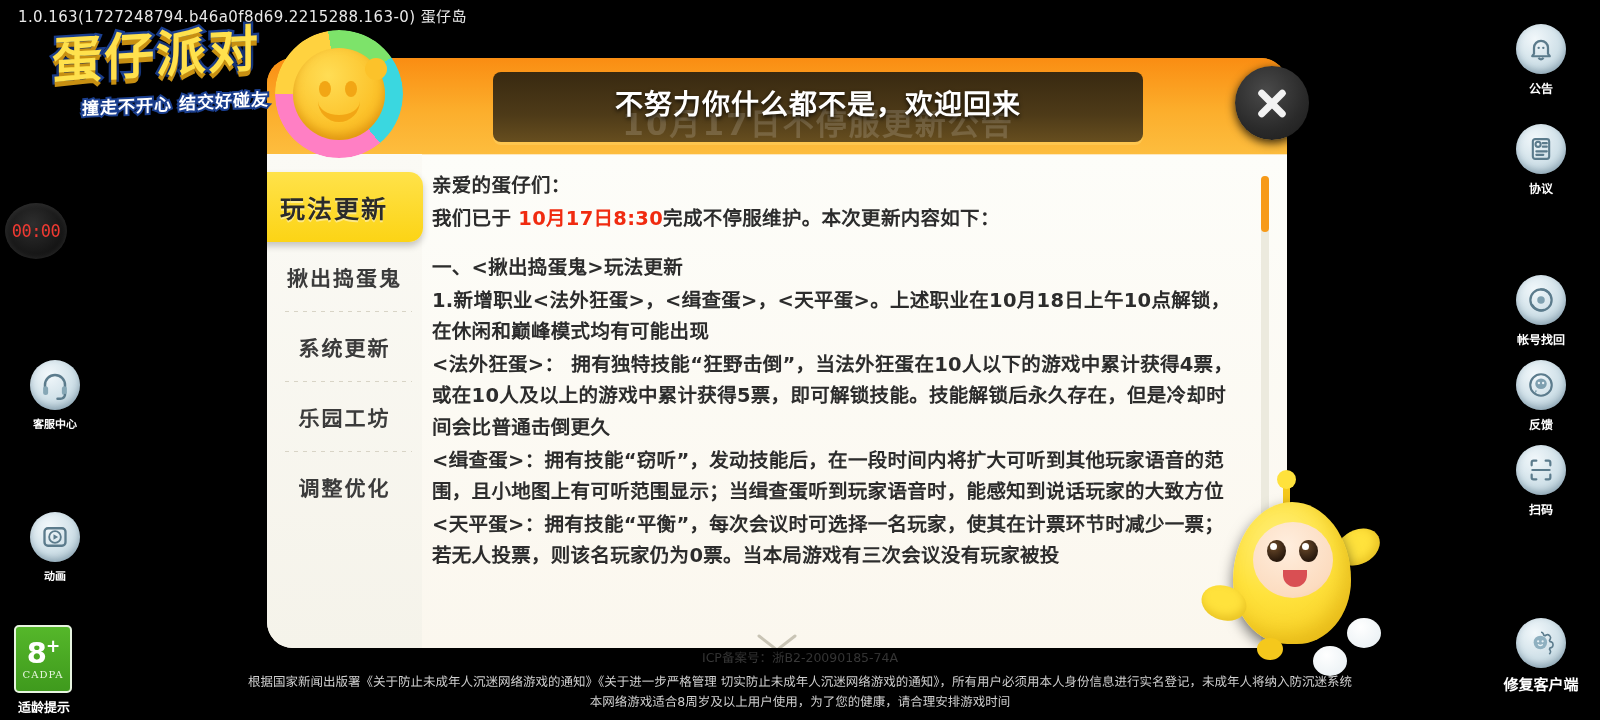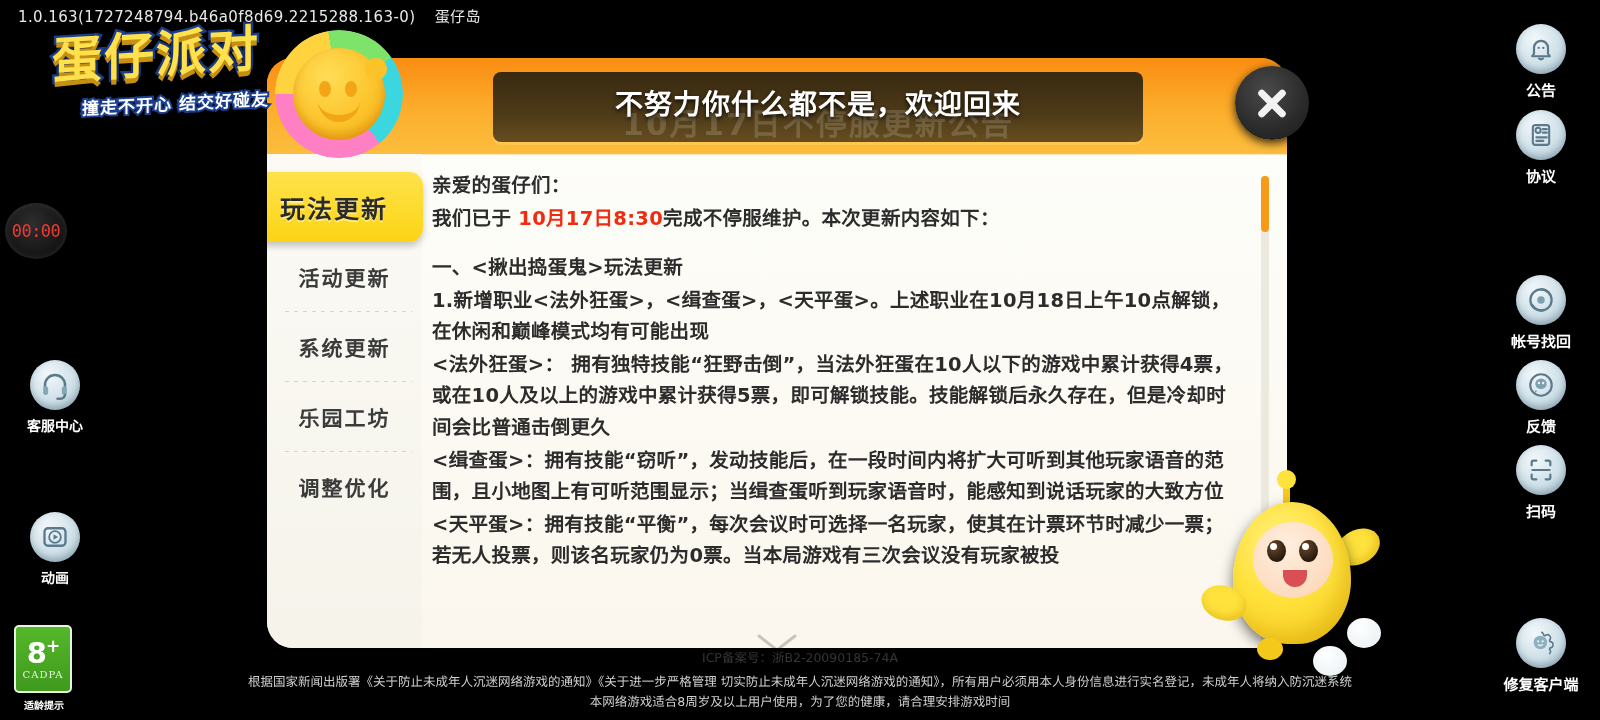--- a/index.html
+++ b/index.html
@@ -7,21 +7,21 @@
   html,body { width:1600px; height:720px; overflow:hidden; background:#000; }
   body { font-family:"DejaVu Sans","Liberation Sans",sans-serif; position:relative; }
 
   
   .version-bar{
     position:absolute; top:5px; left:18px; z-index:40;
     color:#e9e9e9; font-size:15px; letter-spacing:.4px;
     text-shadow:0 1px 2px #000;
     white-space:nowrap;
   }
-  .version-bar .game-name{ margin-left:14px; }
+  .version-bar .game-name{ margin-left:0; }
 
   
   .logo-wrap{ position:absolute; left:52px; top:28px; width:250px; height:115px; z-index:30; }
   .logo-main{
     font-size:50px; font-weight:bold; color:#ffe14d; letter-spacing:2px;
     line-height:1.06;
     -webkit-text-stroke:5px #1b3f8f;
     paint-order:stroke fill;
     text-shadow:0 5px 0 #c78f12, 0 7px 6px rgba(0,0,0,.55);
     transform:skewY(-3.5deg);
@@ -48,49 +48,49 @@
 
   .rail-item{ position:absolute; width:110px; text-align:center; }
   .rail-circle{
     width:50px; height:50px; border-radius:50%;
     margin:0 auto;
     background:radial-gradient(circle at 38% 30%, #f2f8fb 0%, #cfe0e8 55%, #9fb6c2 100%);
     box-shadow:0 2px 5px rgba(0,0,0,.7), inset 0 -3px 6px rgba(90,120,140,.45);
     display:flex; align-items:center; justify-content:center;
   }
   .rail-label{
-    margin-top:5px; color:#fff; font-size:14px; font-weight:bold;
+    margin-top:5px; color:#fff; font-size:11px; font-weight:bold;
     text-shadow:0 1px 3px #000, 0 0 5px rgba(0,0,0,.9);
     white-space:nowrap;
   }
   .rail-left-1{ left:0px; top:360px; }
   .rail-left-2{ left:0px; top:512px; }
 
   
   .cadpa{
     position:absolute; left:14px; top:625px; width:58px; height:68px;
     background:linear-gradient(180deg,#55b72a 0%,#3f9a1d 100%);
     border:2px solid #e7f4e0; border-radius:5px;
     display:flex; flex-direction:column; align-items:center; justify-content:center;
     box-shadow:0 2px 6px rgba(0,0,0,.8);
   }
   .cadpa-num{ color:#fff; font-size:29px; font-weight:bold; line-height:1; letter-spacing:-1px; }
   .cadpa-num sup{ font-size:17px; vertical-align:super; }
   .cadpa-txt{ color:#eaf7e2; font-size:10px; letter-spacing:1px; margin-top:2px; font-family:"DejaVu Serif","Liberation Serif",serif; }
   .cadpa-cn{
     position:absolute; left:8px; top:697px; width:72px; text-align:center;
-    color:#fff; font-size:10px; font-weight:bold; text-shadow:0 1px 2px #000;
+    color:#fff; font-size:13px; font-weight:bold; text-shadow:0 1px 2px #000;
   }
 
   
   .right-rail{ position:absolute; right:0; top:0; width:120px; height:720px; z-index:25; }
   .rail-right{ right:4px; }
-  .rr-1{ top:24px; } .rr-2{ top:110px; } .rr-3{ top:275px; }
+  .rr-1{ top:24px; } .rr-2{ top:124px; } .rr-3{ top:275px; }
   .rr-4{ top:360px; } .rr-5{ top:445px; } .rr-6{ top:618px; }
-  .rail-right .rail-label{ font-size:15px; }
+  .rail-right .rail-label{ font-size:12px; }
   .rr-6 .rail-label{ font-size:15px; }
 
   
   .dialog{
     position:absolute; left:267px; top:58px; width:1020px; height:590px;
     z-index:20;
   }
   .dialog-shell{
     position:absolute; inset:0;
     background:linear-gradient(180deg,#fb9b1c 0%, #fdb231 16%, #fdfdf9 16.5%, #fbf7ee 100%);
@@ -405,21 +405,21 @@
     </div>
 
     <div class="dialog-body">
 
       <div class="tabs-col">
         <div class="tab active">
 
           <span>玩法更新</span>
         </div>
         <div class="tab">
-          <span>活动更新</span>
+          <span>揪出捣蛋鬼</span>
         </div>
         <div class="tab">
           <span>系统更新</span>
         </div>
         <div class="tab">
           <span>乐园工坊</span>
         </div>
         <div class="tab">
           <span>调整优化</span>
         </div>

